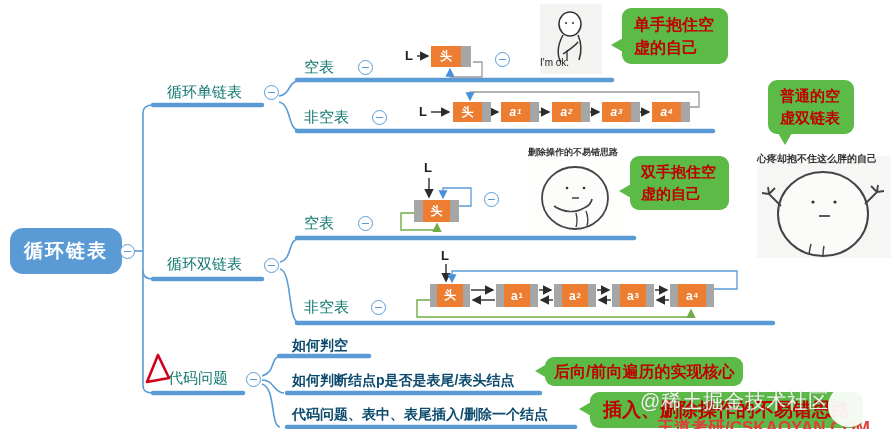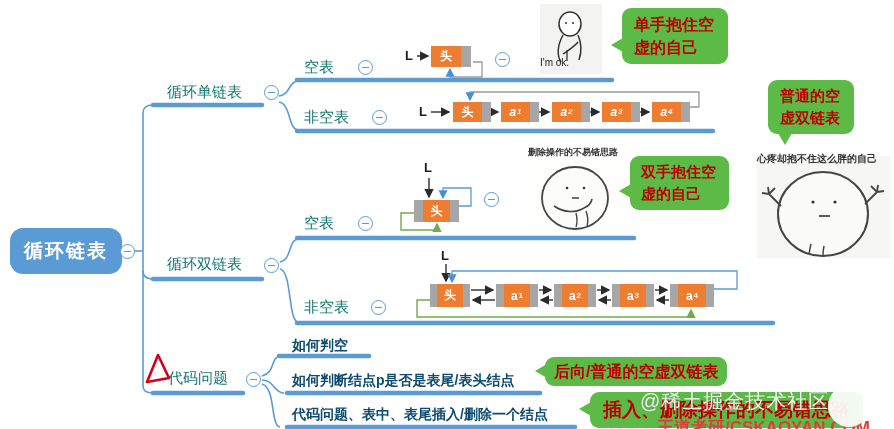--- a/index.html
+++ b/index.html
@@ -313,21 +313,21 @@
   <div class="bubble" style="left:768px;top:80px;width:62px;padding:5px 12px;font-size:15px">
     <span class="tail tail-down" style="left:10px;bottom:-11px"></span>
     <span>普通的空虚双链表</span>
   </div>
   <div class="bubble" style="left:630px;top:156px;width:77px;padding:5px 11px;font-size:15px">
     <span class="tail tail-left" style="left:-11px;top:28px"></span>
     <span>双手抱住空虚的自己</span>
   </div>
   <div class="bubble" style="left:545px;top:357px;padding:3px 9px;font-size:16px;white-space:nowrap">
     <span class="tail tail-left" style="left:-10px;top:7px"></span>
-    <span>后向/普通的空虚双链表</span>
+    <span>后向/前向遍历的实现核心</span>
   </div>
   <div class="bubble" style="left:590px;top:392px;padding:4px 13px;font-size:19px;white-space:nowrap">
     <span class="tail tail-left" style="left:-11px;top:10px"></span>
     <span>插入、删除操作的不易错思路</span>
   </div>
 
   <svg class="wm-logo" style="left:820px;top:374px" width="58" height="54" viewBox="0 0 58 54">
     <path d="M12,18 L20,2 L27,15 Z" fill="#ffffff"></path>
     <path d="M31,15 L38,2 L46,18 Z" fill="#ffffff"></path>
     <circle cx="29" cy="32" r="21" fill="#ffffff"></circle>

